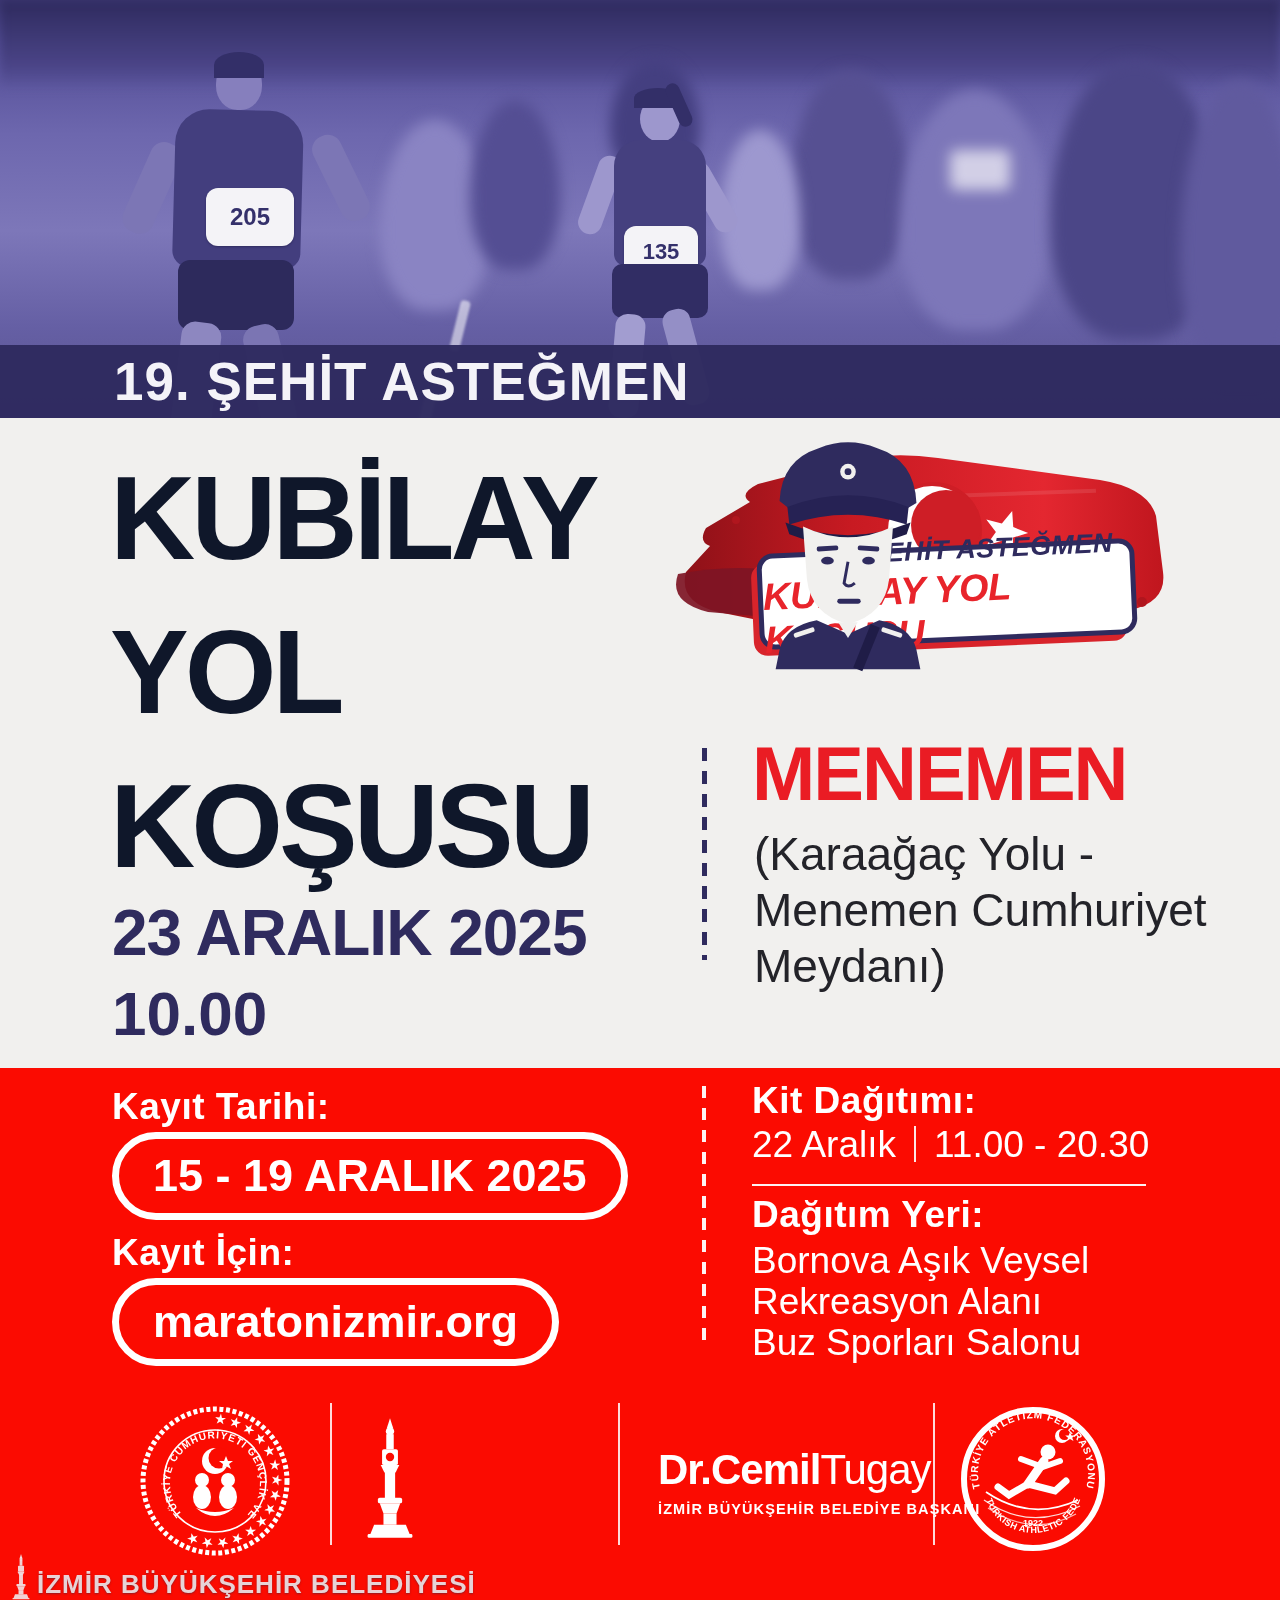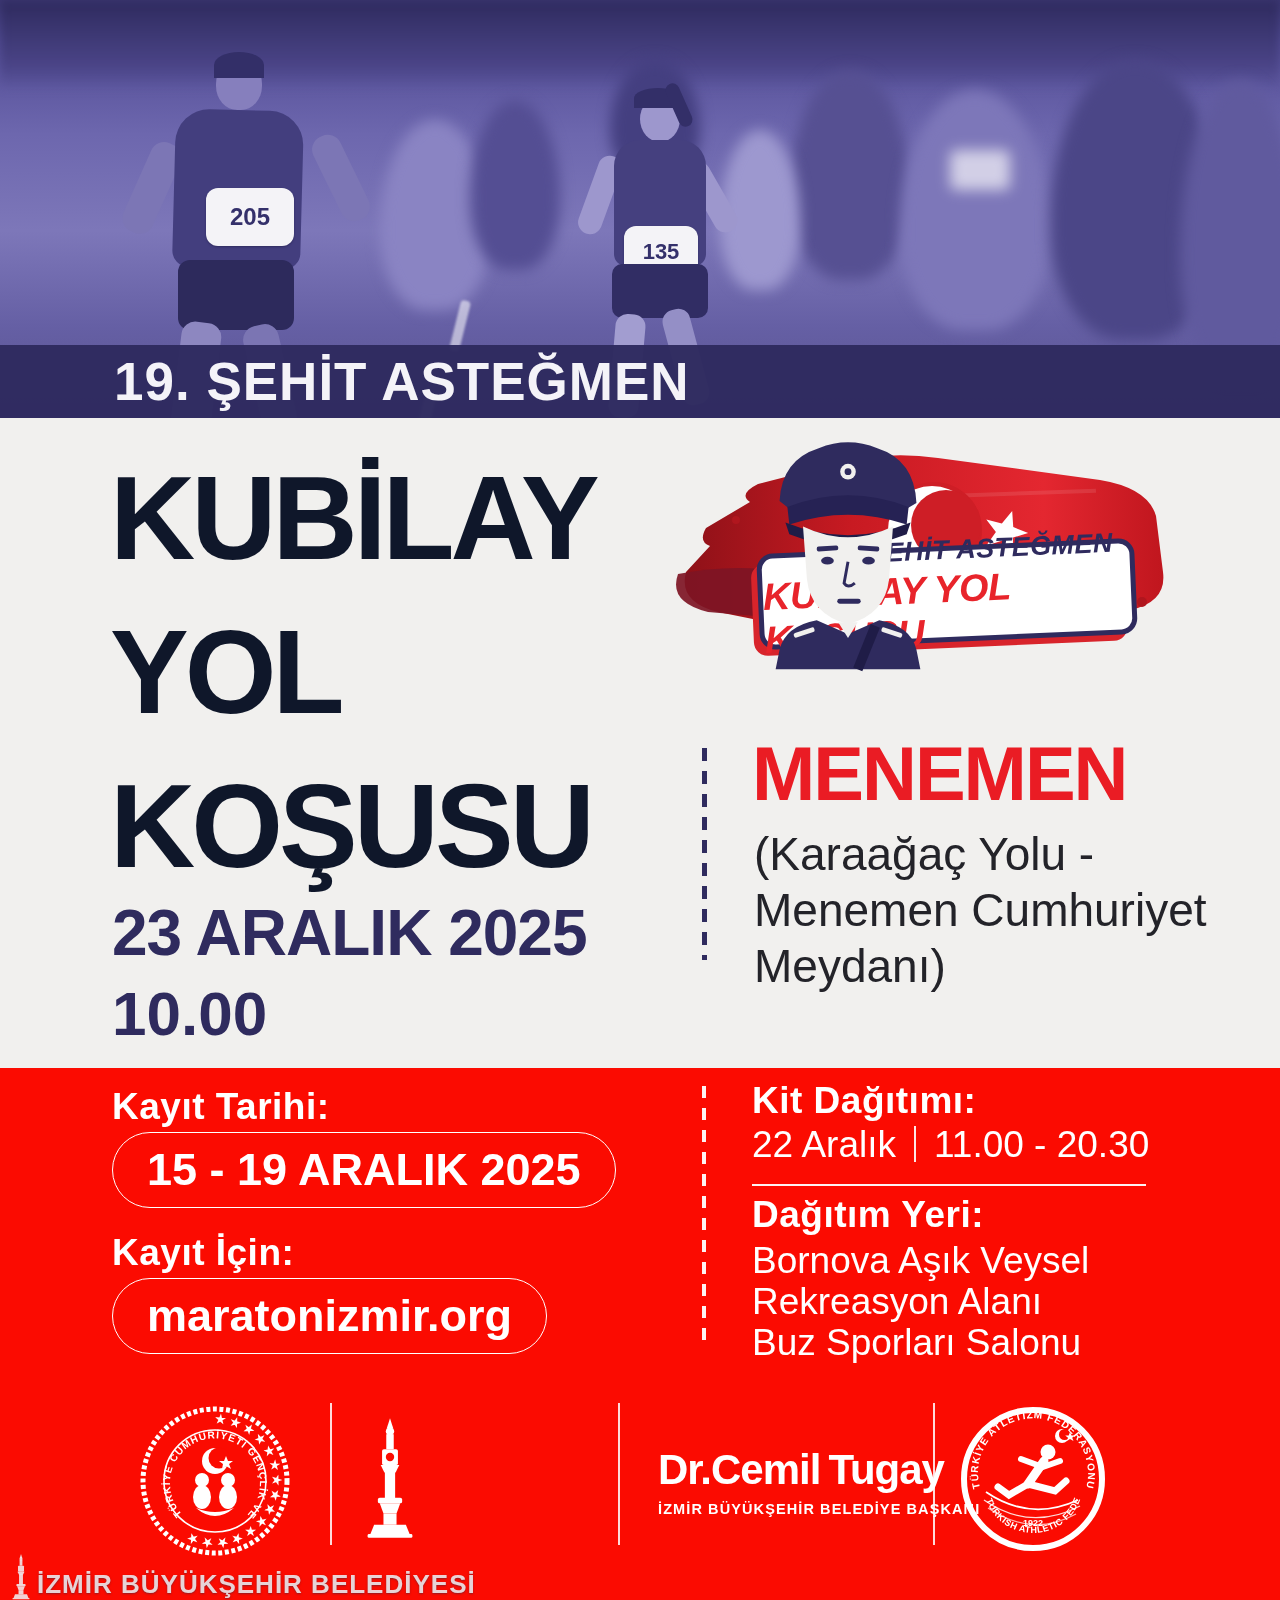--- a/index.html
+++ b/index.html
@@ -44,40 +44,40 @@
   .badge .b2{color:#E8242B;font-size:38px;font-weight:800;font-style:italic;margin-top:2px;letter-spacing:-.5px;}
 
   .dash-navy{position:absolute;left:702px;top:330px;width:5px;height:212px;
              background:repeating-linear-gradient(180deg,#2F2B5E 0 13px,transparent 13px 23px);}
   .menemen-name{position:absolute;left:752px;top:312px;color:#EA1C24;font-size:76px;font-weight:800;letter-spacing:-2px;}
   .menemen-detail{position:absolute;left:754px;top:408px;color:#232329;font-size:46px;line-height:56px;font-weight:500;}
 
   
   .redsec{position:absolute;left:0;top:1068px;width:1280px;height:532px;background:#FB0B01;color:#ffffff;}
   .lbl{position:absolute;font-size:37px;font-weight:700;letter-spacing:.5px;}
-  .pill{position:absolute;border:1px solid #ffffff;border-radius:50px;padding:11px 34px;
+  .pill{position:absolute;border:7px solid #ffffff;border-radius:50px;padding:11px 34px;
         font-size:45px;font-weight:800;letter-spacing:0;white-space:nowrap;}
   .dash-white{position:absolute;left:702px;top:18px;width:4px;height:262px;
               background:repeating-linear-gradient(180deg,rgba(255,255,255,.95) 0 12px,transparent 12px 22px);}
   .kit-line{position:absolute;left:752px;top:56px;font-size:37px;font-weight:400;white-space:nowrap;}
   .kit-line .sep{display:inline-block;width:2px;height:36px;background:#fff;margin:0 18px;vertical-align:-5px;opacity:.9;}
   .kit-rule{position:absolute;left:752px;top:116px;width:394px;height:2px;background:rgba(255,255,255,.95);}
   .venue-lines{position:absolute;left:752px;top:172px;font-size:37px;font-weight:400;line-height:41px;}
 
   .vdiv{position:absolute;top:335px;width:2px;height:142px;background:rgba(255,255,255,.85);}
   .seal{position:absolute;}
   .izmir-text{position:absolute;left:427px;top:355px;color:#fff;line-height:34px;}
   .izmir-text .t1{font-size:29px;font-weight:400;letter-spacing:4px;}
   .izmir-text .t2{font-size:29px;font-weight:800;letter-spacing:1px;}
   .izmir-text .t3{font-size:29px;font-weight:400;letter-spacing:2.5px;}
   .mayor{position:absolute;left:658px;top:378px;color:#fff;}
   .mayor .m-main{font-size:42px;letter-spacing:-1px;white-space:nowrap;}
   .mayor .m-main .p1{font-weight:700;}
   .mayor .m-main .p2{font-weight:800;}
-  .mayor .m-main .p3{font-weight:700;padding-left:8px;}
+  .mayor .m-main .p3{font-weight:400;}
   .mayor .m-sub{font-size:14.5px;font-weight:600;letter-spacing:1.1px;margin-top:7px;}
 
   .watermark{position:absolute;left:10px;bottom:0px;display:flex;align-items:flex-end;gap:5px;
              color:rgba(240,237,240,.88);text-shadow:0 1px 2px rgba(45,45,70,.5);
              font-size:26px;font-weight:700;letter-spacing:1px;white-space:nowrap;}
   .watermark svg{display:block;}
 </style>
 </head>
 <body>
 

